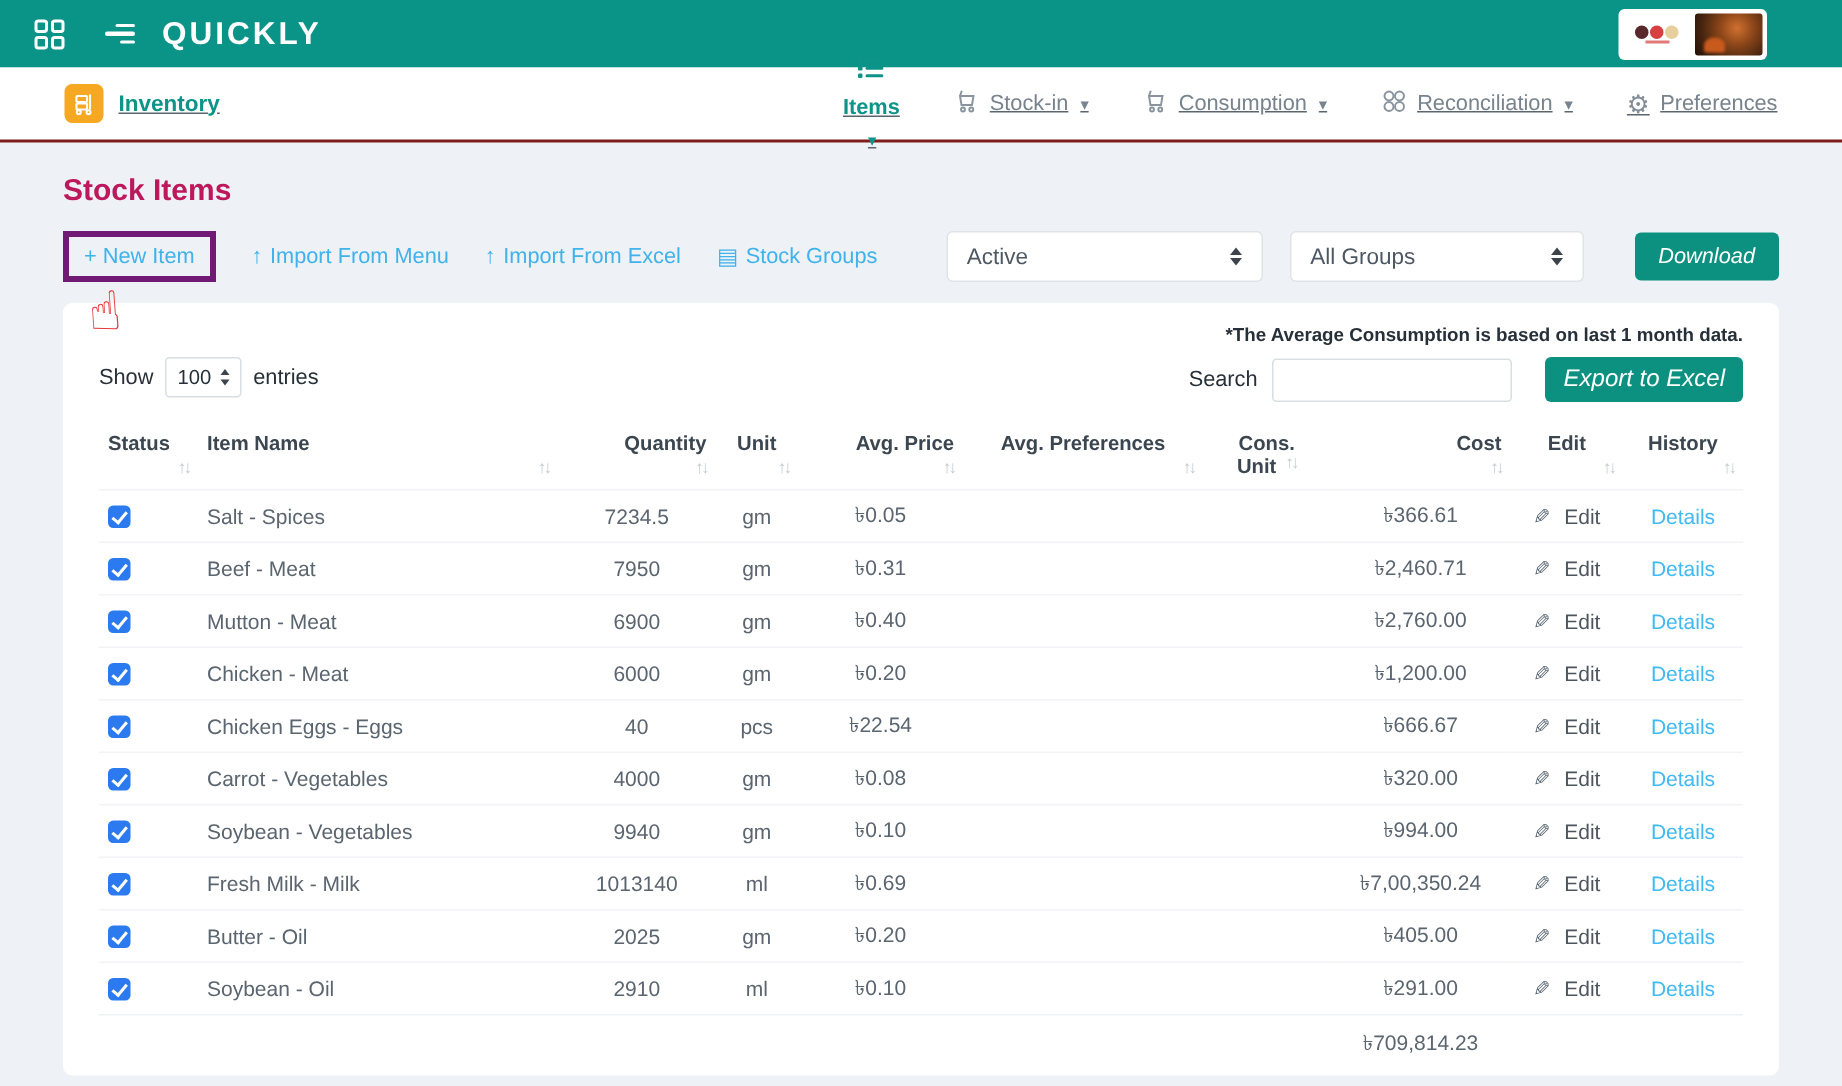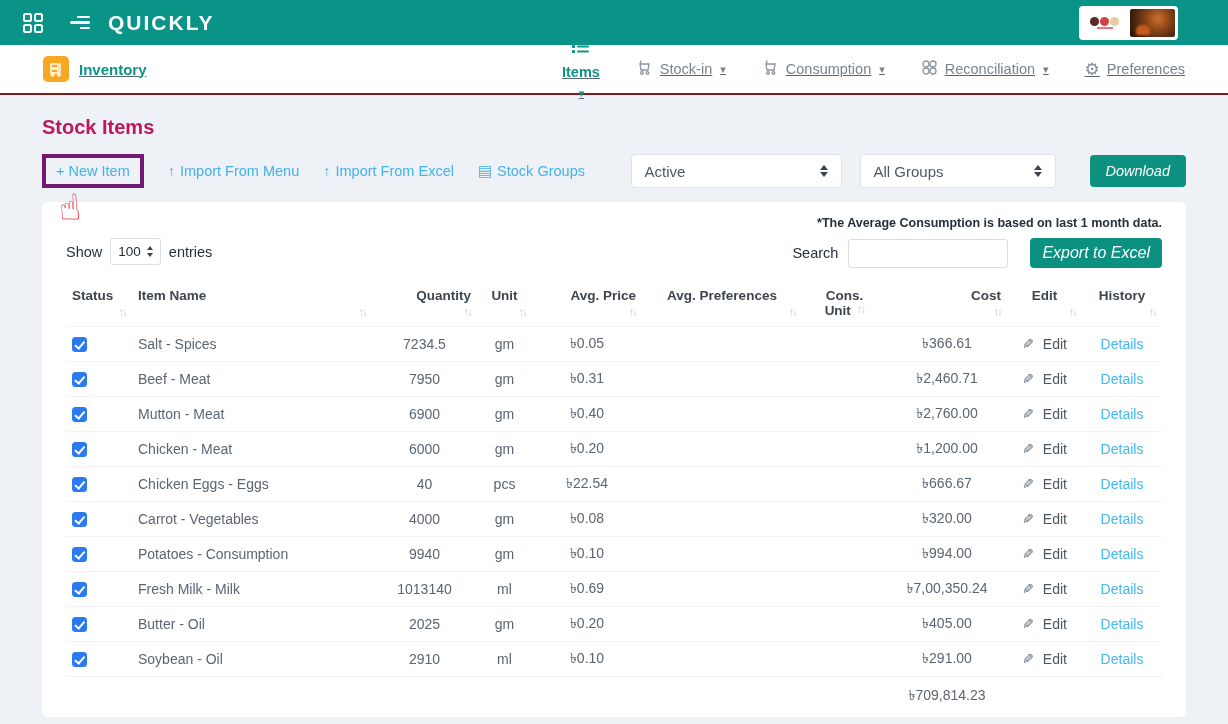--- a/index.html
+++ b/index.html
@@ -403,21 +403,21 @@
           <td class="center"></td>
           <td class="right">৳320.00</td>
           <td class="center"><button class="edit-btn">
                 <span class="pencil-icon">✎</span>
                 <span>Edit</span>
               </button></td>
           <td class="center"><a class="details-link">Details</a></td>
         </tr>
         <tr>
           <td class="left"><span class="checkbox"></span></td>
-          <td class="left">Potatoes - Consumption</td>
+          <td class="left">Soybean - Vegetables</td>
           <td class="right">9940</td>
           <td class="center">gm</td>
           <td class="right">৳0.10</td>
           <td class="center"></td>
           <td class="center"></td>
           <td class="right">৳994.00</td>
           <td class="center"><button class="edit-btn">
                 <span class="pencil-icon">✎</span>
                 <span>Edit</span>
               </button></td>

